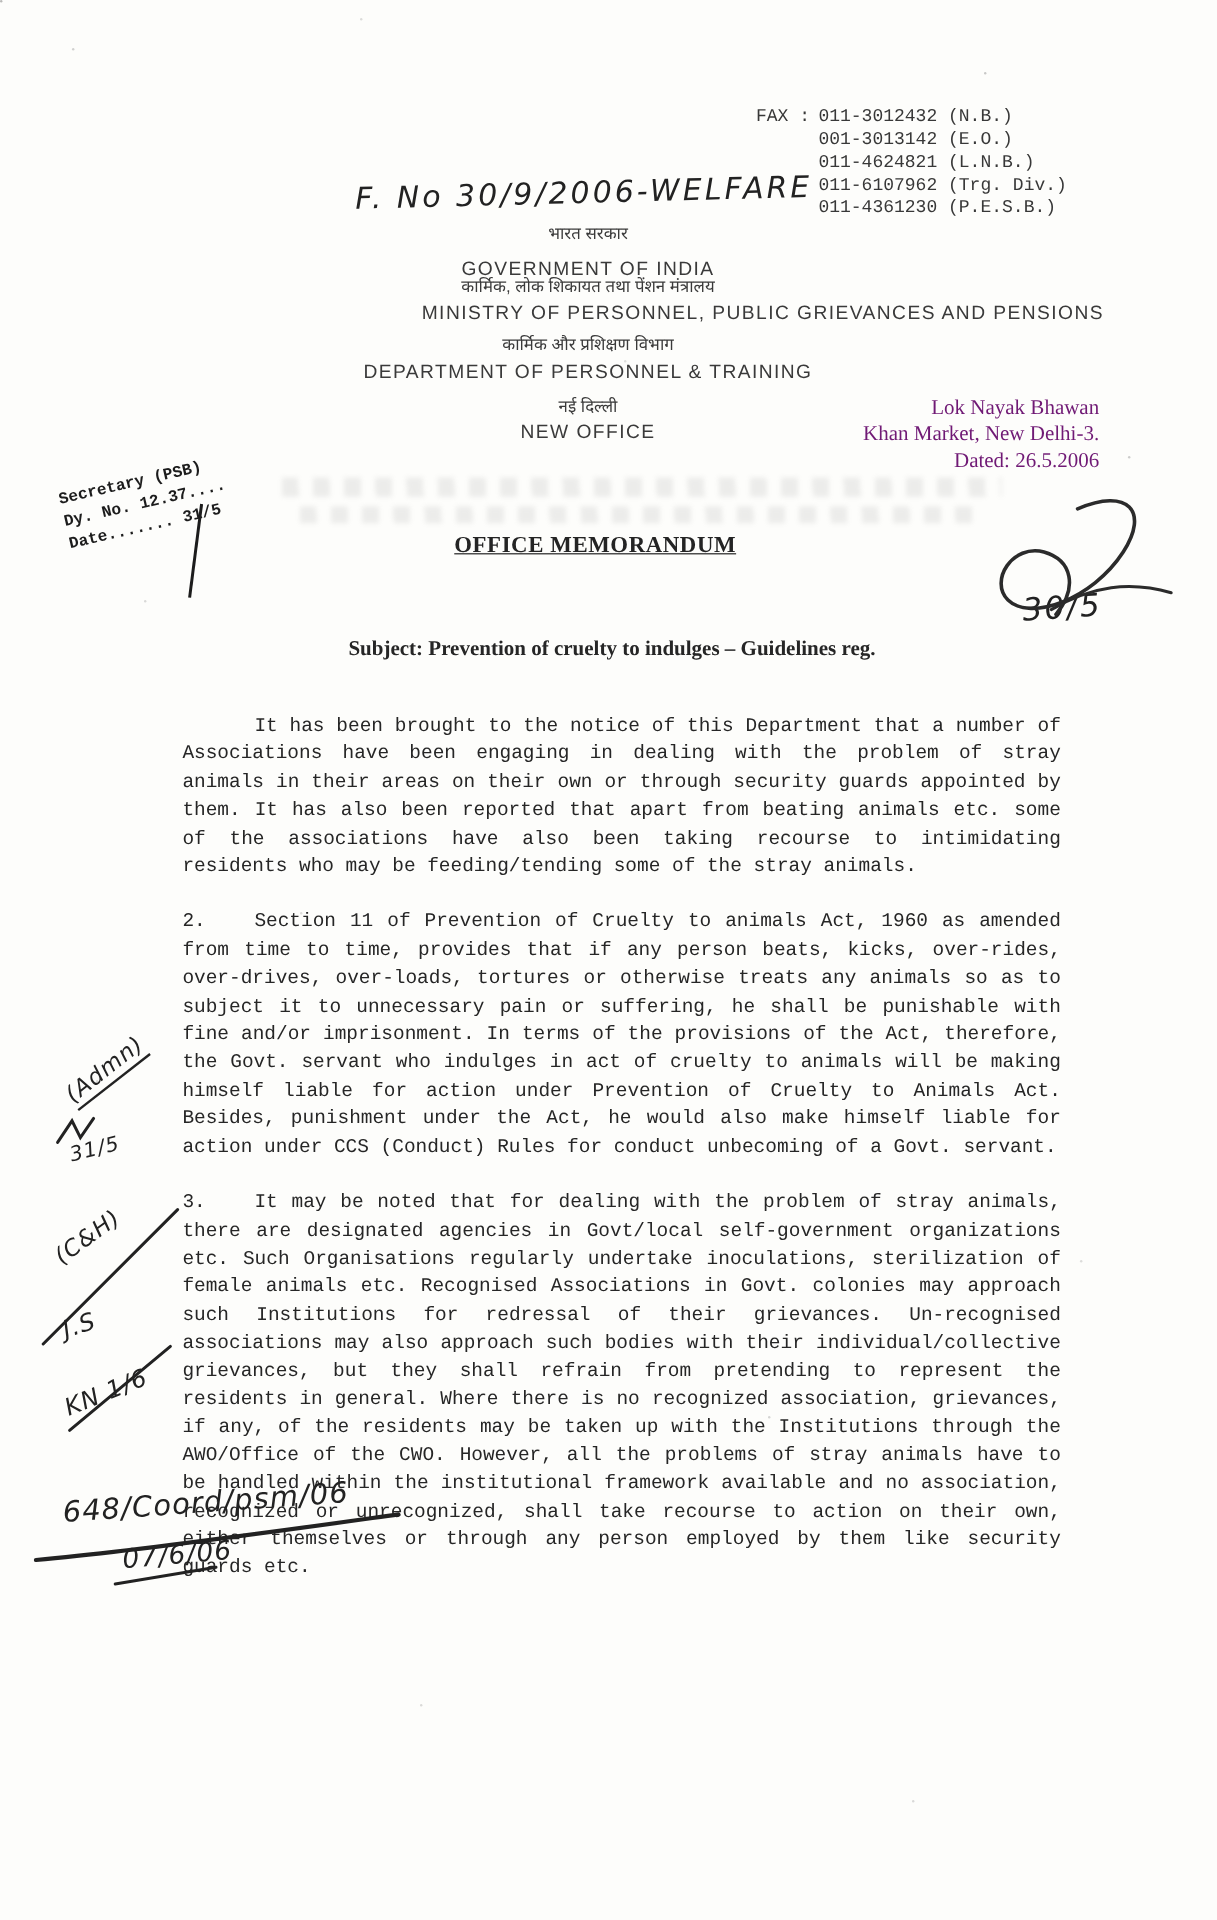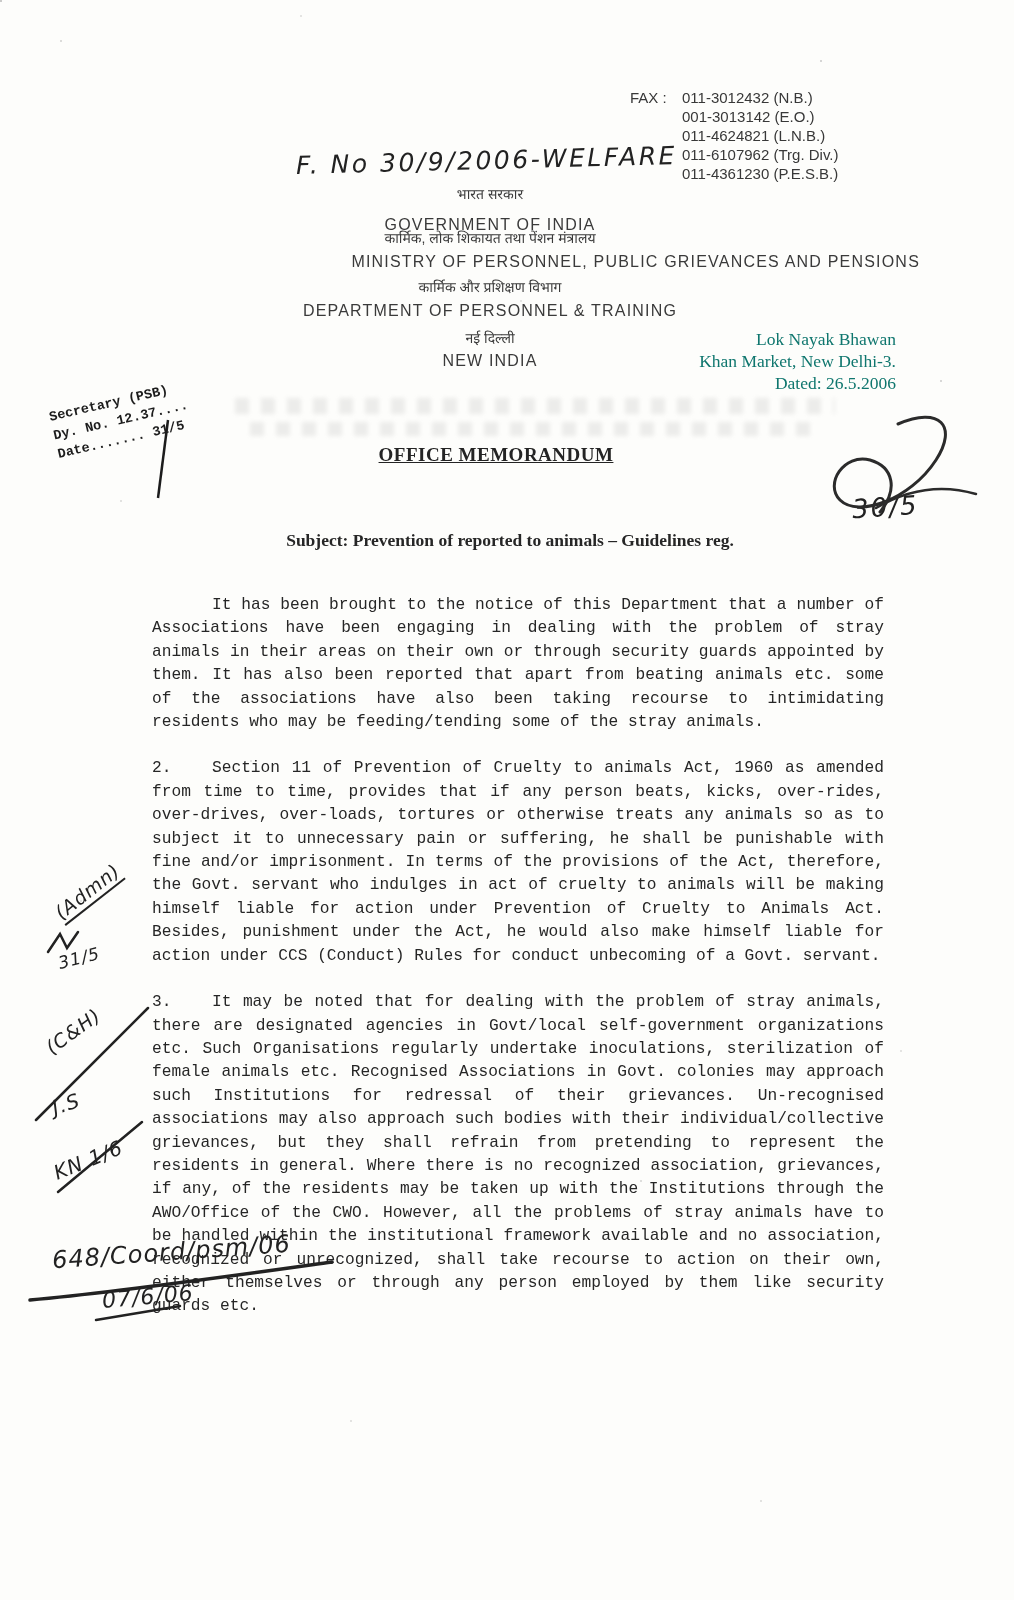--- a/index.html
+++ b/index.html
@@ -16,32 +16,32 @@
     box-shadow: 60px 40px 0 rgba(80,80,80,.25), 300px 15px 0 rgba(90,90,90,.2),
       820px 60px 0 rgba(80,80,80,.3), 120px 500px 0 rgba(90,90,90,.22),
       940px 380px 0 rgba(80,80,80,.28), 880px 700px 0 rgba(90,90,90,.2),
       80px 900px 0 rgba(80,80,80,.2), 640px 1180px 0 rgba(90,90,90,.25),
       350px 1420px 0 rgba(80,80,80,.2), 760px 1500px 0 rgba(90,90,90,.22),
       180px 1250px 0 rgba(80,80,80,.2), 520px 300px 0 rgba(90,90,90,.18),
       250px 760px 0 rgba(80,80,80,.18), 900px 1050px 0 rgba(90,90,90,.2);}
   .bleed{position:absolute;opacity:.14;filter:blur(2px);
     background:repeating-linear-gradient(88deg,#888 0 14px,transparent 14px 26px);}
   
-  .fax{top:88px;left:630px;font-family:Liberation Sans, sans-serif;font-size:15px;line-height:19px;color:#383838;}
+  .fax{top:88px;left:630px;font-family:Liberation Mono, monospace;font-size:15px;line-height:19px;color:#383838;}
   .fax-row{display:flex;}
   .fax-label{width:52px;}
   
   .hw{font-family:"DejaVu Sans",sans-serif;font-style:italic;color:#222;}
   .fileno{top:146px;left:296px;font-size:25px;letter-spacing:2.5px;transform:rotate(-1.5deg);}
   
   .lh{left:60px;width:860px;text-align:center;font-family:"Liberation Sans",sans-serif;color:#3a3a3a;}
   .lh-hi{font-size:14px;}
   .lh-en{font-size:16px;letter-spacing:1.2px;}
   
-  .addr{top:328px;left:636px;width:260px;text-align:right;font-size:17.5px;line-height:22px;color:#0f766e;}
+  .addr{top:328px;left:656px;width:260px;text-align:right;font-size:17.5px;line-height:22px;color:#701a75;}
   
   .stamp{top:392px;left:52px;transform:rotate(-13deg);
     font-family:"Liberation Mono",monospace;font-weight:bold;font-size:13.5px;line-height:19px;color:#1c1c1c;}
   
   .memo-title{top:444px;left:0;width:992px;text-align:center;font-size:19px;font-weight:bold;
     text-decoration:underline;letter-spacing:.5px;color:#242424;}
   
   .approval-num{top:492px;left:852px;font-size:26px;letter-spacing:2px;transform:rotate(-4deg);}
   
   .subject{top:530px;left:80px;width:860px;text-align:center;font-size:17.5px;font-weight:bold;color:#262626;}
@@ -94,39 +94,39 @@
 
 <div class="abs hw fileno">F. No 30/9/2006-WELFARE</div>
 
 <div class="abs lh lh-hi" style="top:184px;">भारत सरकार</div>
 <div class="abs lh lh-en" style="top:216px;">GOVERNMENT OF INDIA</div>
 <div class="abs lh lh-hi" style="top:228px;">कार्मिक, लोक शिकायत तथा पेंशन मंत्रालय</div>
 <div class="abs lh lh-en" style="top:253px;text-align:right;">MINISTRY OF PERSONNEL, PUBLIC GRIEVANCES AND PENSIONS</div>
 <div class="abs lh lh-hi" style="top:277px;">कार्मिक और प्रशिक्षण विभाग</div>
 <div class="abs lh lh-en" style="top:302px;">DEPARTMENT OF PERSONNEL &amp; TRAINING</div>
 <div class="abs lh lh-hi" style="top:328px;">नई दिल्ली</div>
-<div class="abs lh lh-en" style="top:352px;">NEW INDIA</div>
+<div class="abs lh lh-en" style="top:352px;">NEW OFFICE</div>
 
 <div class="abs addr">
   <div>Lok Nayak Bhawan</div>
   <div>Khan Market, New Delhi-3.</div>
   <div>Dated: 26.5.2006</div>
 </div>
 
 <div class="abs stamp">
   <div>Secretary (PSB)</div>
   <div>Dy. No. 12.37....</div>
   <div>Date....... 31/5</div>
 </div>
 
 <div class="abs memo-title">OFFICE MEMORANDUM</div>
 
 <div class="abs hw approval-num">30/5</div>
 
-<div class="abs subject">Subject: Prevention of reported to animals – Guidelines reg.</div>
+<div class="abs subject">Subject: Prevention of cruelty to indulges – Guidelines reg.</div>
 
 <div class="abs body-block">
   <p class="para"><span class="para-indent"></span><span>It has been brought to the notice of this Department that a number of Associations have been engaging in dealing with the problem of stray animals in their areas on their own or through security guards appointed by them.  It has also been reported that apart from beating animals etc. some of the associations have also been taking recourse to intimidating residents who may be feeding/tending some of the stray animals.</span></p>
   <p class="para"><span class="pnum">2.</span><span>Section 11 of Prevention of Cruelty to animals Act, 1960 as amended from time to time, provides that if any person beats, kicks, over-rides, over-drives, over-loads, tortures or otherwise treats any animals so as to subject it to unnecessary pain or suffering, he shall be punishable with fine and/or imprisonment.  In terms of the provisions of the Act, therefore, the Govt. servant who indulges in act of cruelty to animals will be making himself liable for action under Prevention of Cruelty to Animals Act.  Besides, punishment under the Act, he would also make himself liable for action under CCS (Conduct) Rules for conduct unbecoming of a Govt. servant.</span></p>
   <p class="para"><span class="pnum">3.</span><span>It may be noted that for dealing with the problem of stray animals, there are designated agencies in Govt/local self-government organizations etc.  Such Organisations regularly undertake inoculations, sterilization of female animals etc.  Recognised Associations in Govt. colonies may approach such Institutions for redressal of their grievances.  Un-recognised associations may also approach such bodies with their individual/collective grievances, but they shall refrain from pretending to represent the residents in general.  Where there is no recognized association, grievances, if any, of the residents may be taken up with the Institutions through the AWO/Office of the CWO.  However, all the problems of stray animals have to be handled within the institutional framework available and no association, recognized or unrecognized, shall take recourse to action on their own, either themselves or through any person employed by them like security guards etc.</span></p>
 </div>
 
 <div class="abs hw mn mn1">(Admn)</div>
 <div class="abs hw mn mn2">31/5</div>
 <div class="abs hw mn mn3">(C&amp;H)</div>

